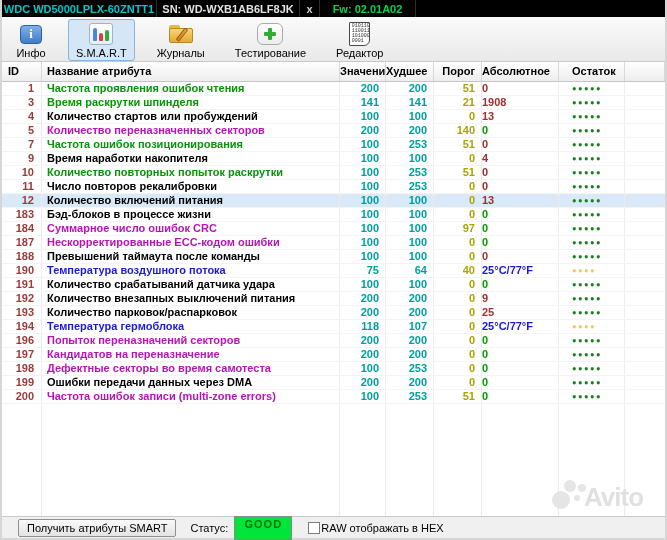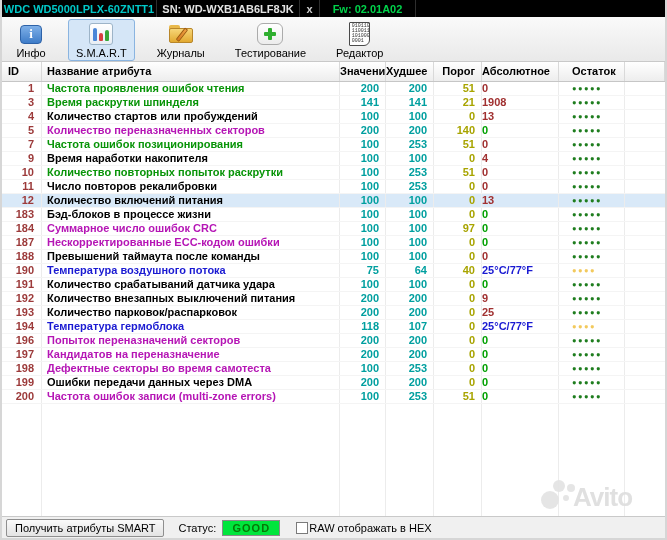--- a/index.html
+++ b/index.html
@@ -66,29 +66,29 @@
   .rw-red { color:var(--raw-red) !important; }
   .rw-green { color:var(--raw-green) !important; }
   .rw-blue { color:var(--raw-blue) !important; }
   .c-dots { font-size:7.5px; letter-spacing:1.5px; line-height:13px; }
   .hd-green { color:var(--dots-green); }
   .hd-yellow { color:var(--dots-yellow); }
   .filler { flex:1; display:flex; }
   .filler .cell { height:100%; }
 
   
-  .statusbar { height:22px; background:#f0f0f0; border-top:1px solid #c9c9c9; display:flex; align-items:center; font-size:11px; color:#000; flex:0 0 auto; padding-left:4px; }
+  .statusbar { height:22px; background:#f0f0f0; border-top:1px solid #c9c9c9; display:flex; align-items:center; font-size:11px; color:#000; flex:0 0 auto; padding-left:16px; }
   .sb-btn { height:18px; background:linear-gradient(#fafafa,#e3e3e3); border:1px solid #8f8f8f; border-radius:2px; padding:0 8px; font-size:11px; line-height:16px; color:#000; }
   .sb-status-lbl { margin-left:14px; }
-  .sb-good { margin-left:6px; width:58px; height:16px; background:var(--status-good-bg); border:1px solid #8a8a8a; color:var(--status-good-text); font-weight:bold; text-align:center; line-height:14px; letter-spacing:1px; }
+  .sb-good { margin-left:6px; width:58px; height:24px; background:var(--status-good-bg); border:1px solid #8a8a8a; color:var(--status-good-text); font-weight:bold; text-align:center; line-height:14px; letter-spacing:1px; }
   .sb-check { margin-left:16px; width:12px; height:12px; background:#fff; border:1px solid #7a7a7a; }
   .sb-check-lbl { margin-left:1px; }
 
   
-  .watermark { position:absolute; right:14px; bottom:2px; width:112px; height:40px; pointer-events:none; z-index:5; }
+  .watermark { position:absolute; right:3px; bottom:2px; width:112px; height:40px; pointer-events:none; z-index:5; }
   .wm-text { position:absolute; left:34px; top:8px; font-size:26px; font-weight:bold; color:rgba(222,222,222,0.95); letter-spacing:-1px; }
   .wm-c { position:absolute; border-radius:50%; background:rgba(228,228,228,0.95); }
   .wm-c1 { width:12px; height:12px; left:14px; top:6px; }
   .wm-c2 { width:8px;  height:8px;  left:28px; top:10px; }
   .wm-c3 { width:18px; height:18px; left:2px;  top:17px; }
   .wm-c4 { width:6px;  height:6px;  left:24px; top:21px; }
 </style>
 </head>
 <body>
 

